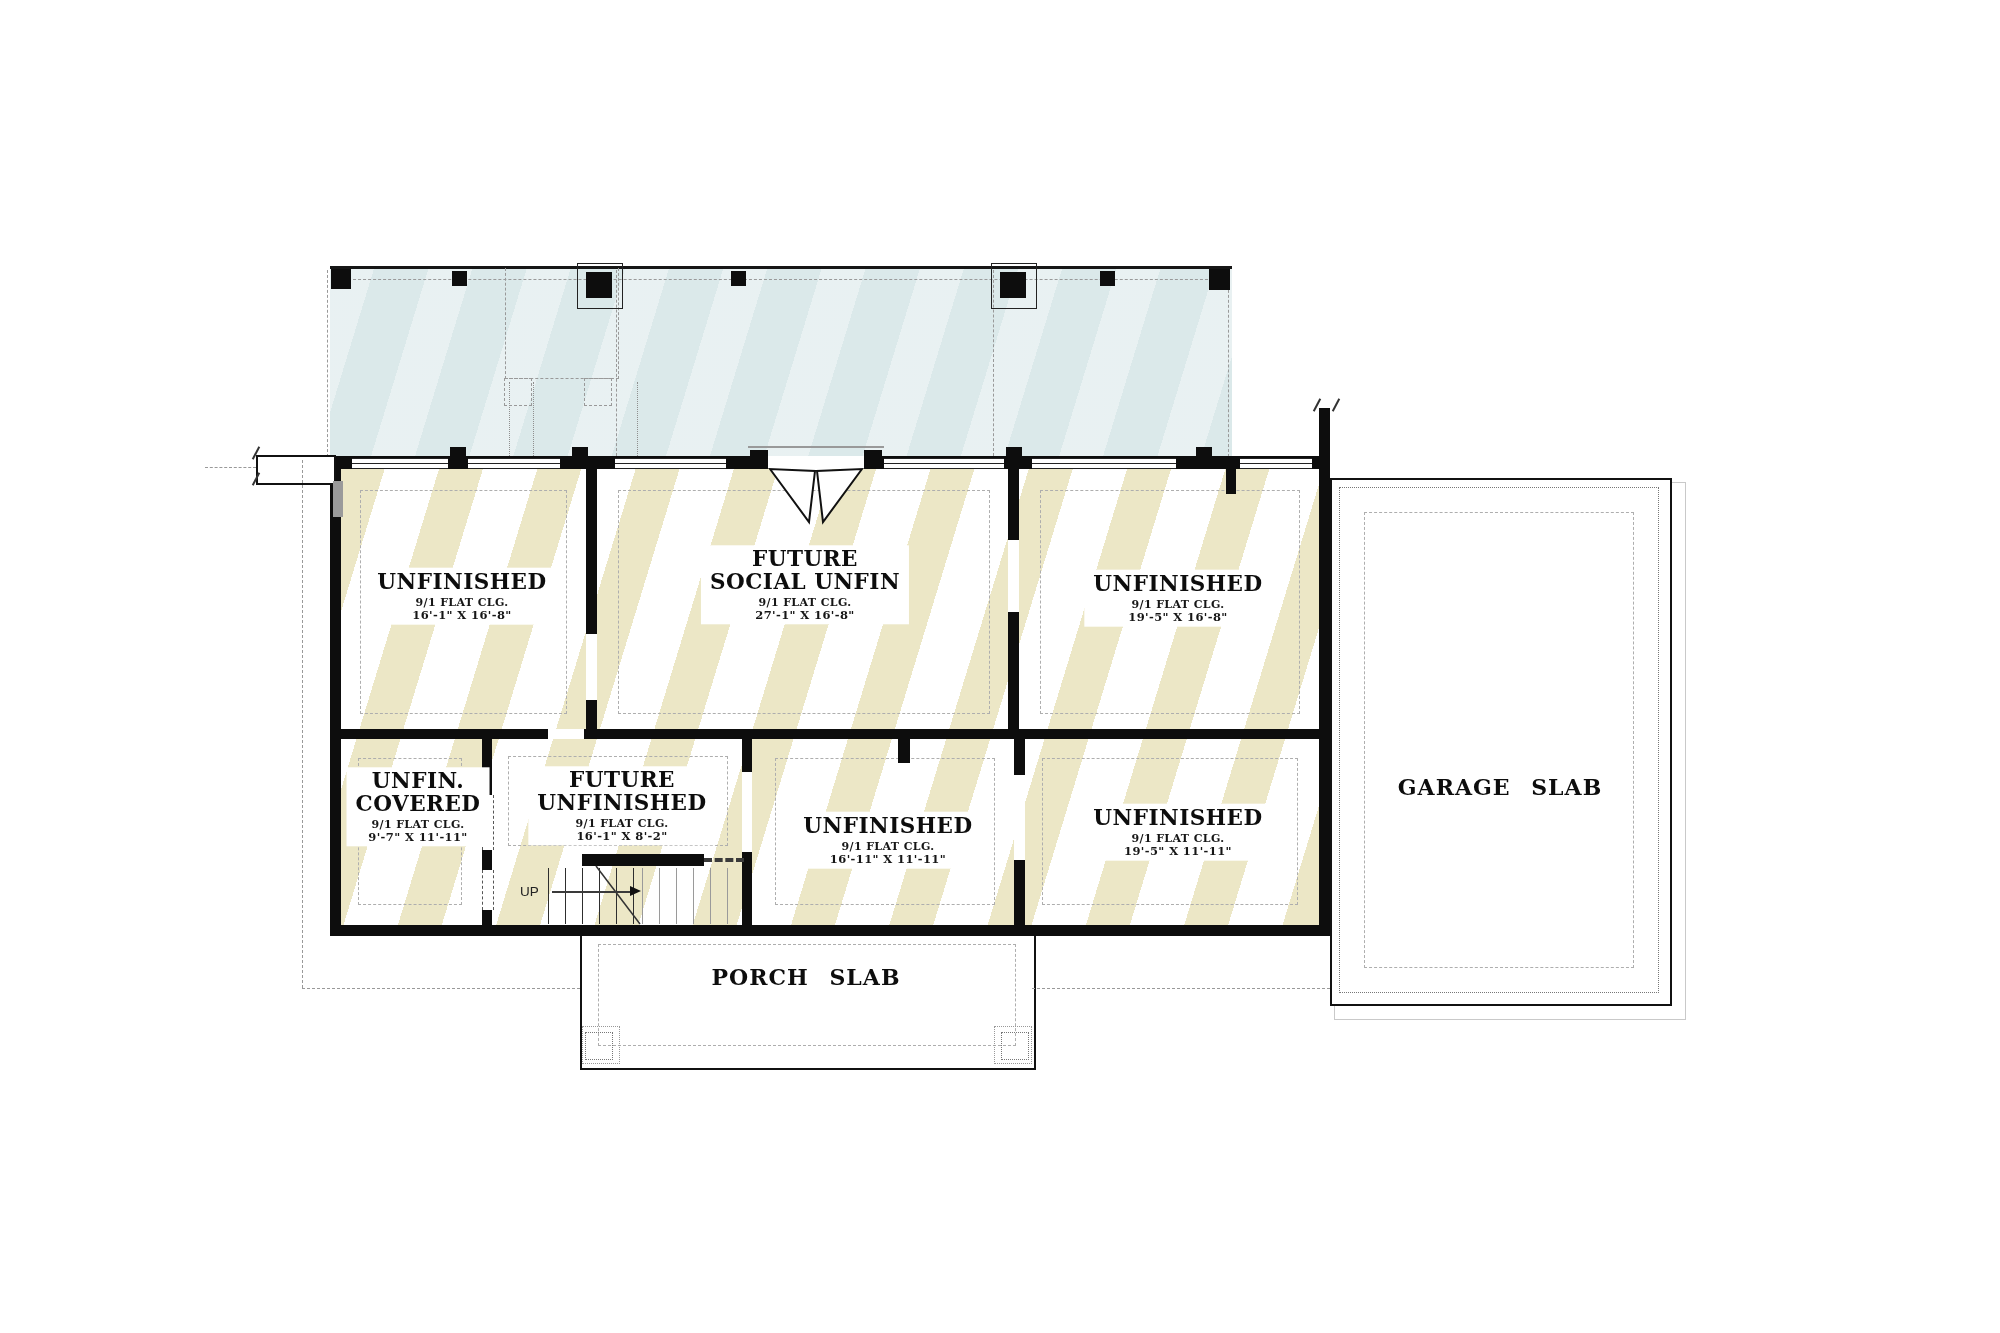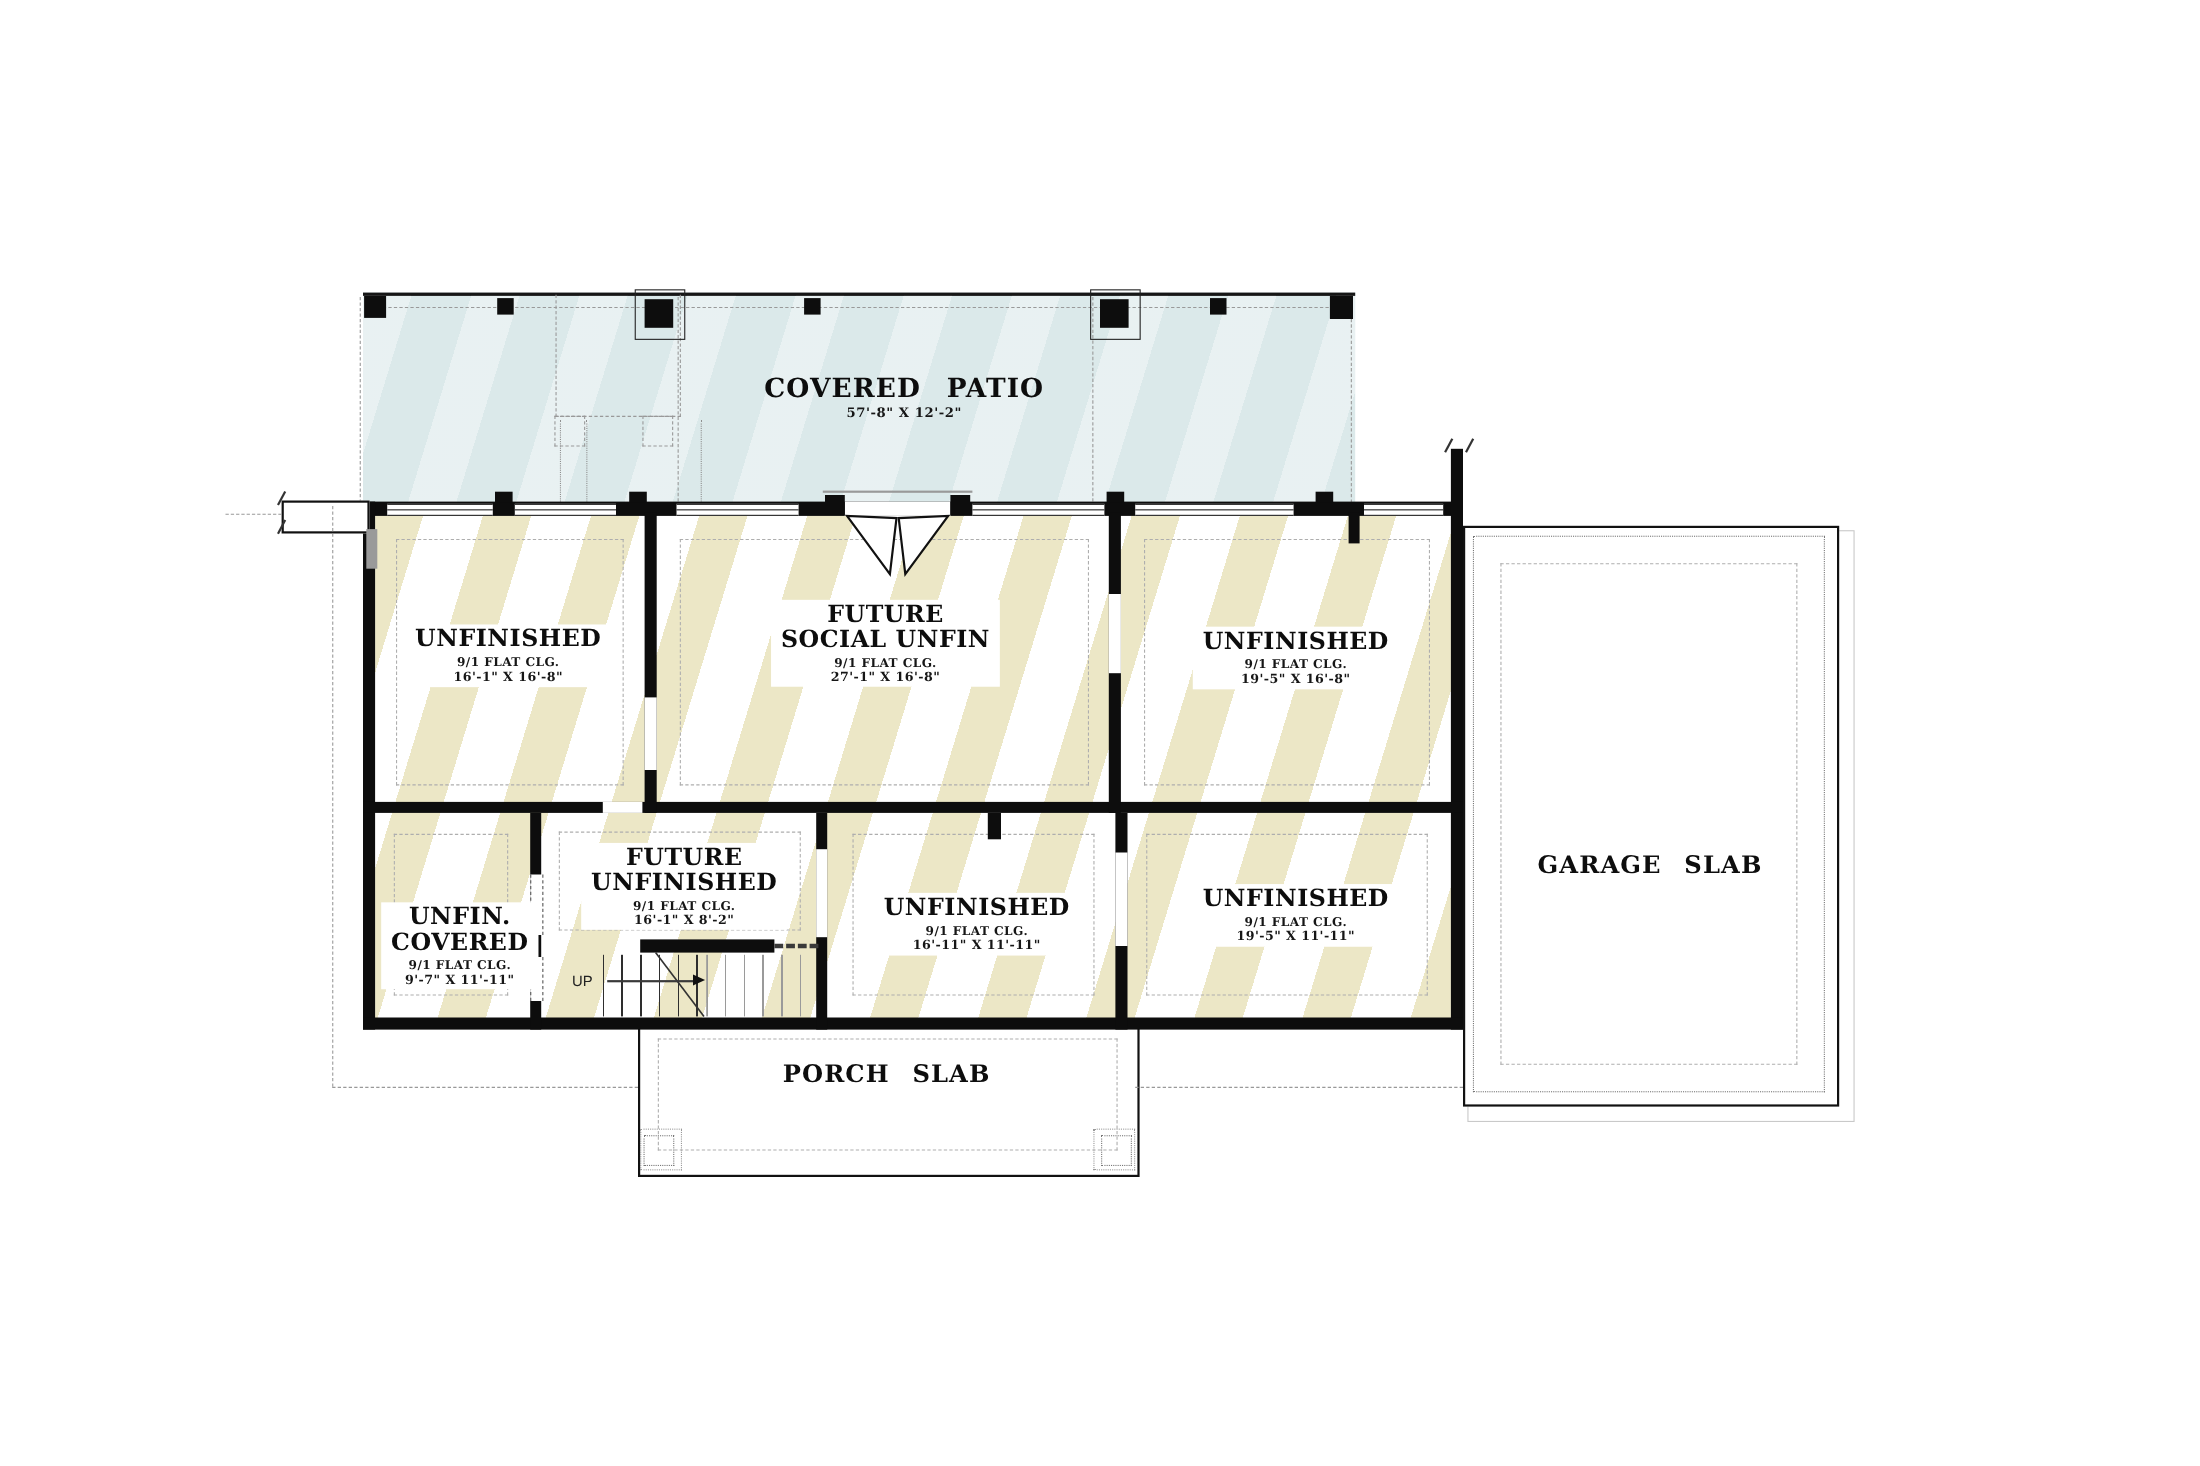--- a/index.html
+++ b/index.html
@@ -161,45 +161,41 @@
   <div class="dash-wall" style="left:704px;top:858px;width:40px"></div>
   <div class="treads-solid" style="left:548px;top:868px;width:94px;height:56px"></div>
   <div class="treads-dot" style="left:642px;top:868px;width:98px;height:56px"></div>
   <svg style="left:588px;top:864px" width="64" height="64">
     <line x1="8" y1="2" x2="52" y2="60" stroke="#333" stroke-width="1.5"></line>
   </svg>
   <div class="up-label" style="left:520px;top:884px">UP</div>
   <div class="arrow-line" style="left:552px;top:891px;width:78px"></div>
   <div class="arrow-head" style="left:630px;top:886px"></div>
 
-  <div class="patio-lab" style="left:822px;top:360px">
-    <div class="pl1">COVERED PATIO</div>
-    <div class="pl2">57'-8" X 12'-2"</div>
-  </div>
 
   <div class="room-label" style="left:462px;top:596px">
     <div class="rl1">UNFINISHED</div>
     <div class="rlc">9/1 FLAT CLG.</div>
     <div class="rld">16'-1" X 16'-8"</div>
   </div>
 
   <div class="room-label" style="left:805px;top:585px">
     <div class="rl1">FUTURE</div>
     <div class="rl1">SOCIAL UNFIN</div>
     <div class="rlc">9/1 FLAT CLG.</div>
     <div class="rld">27'-1" X 16'-8"</div>
   </div>
 
   <div class="room-label" style="left:1178px;top:598px">
     <div class="rl1">UNFINISHED</div>
     <div class="rlc">9/1 FLAT CLG.</div>
     <div class="rld">19'-5" X 16'-8"</div>
   </div>
 
-  <div class="room-label" style="left:418px;top:860px">
+  <div class="room-label" style="left:418px;top:807px">
     <div class="rl1">UNFIN.</div>
     <div class="rl1">COVERED</div>
     <div class="rlc">9/1 FLAT CLG.</div>
     <div class="rld">9'-7" X 11'-11"</div>
   </div>
 
   <div class="room-label" style="left:622px;top:806px">
     <div class="rl1">FUTURE</div>
     <div class="rl1">UNFINISHED</div>
     <div class="rlc">9/1 FLAT CLG.</div>

